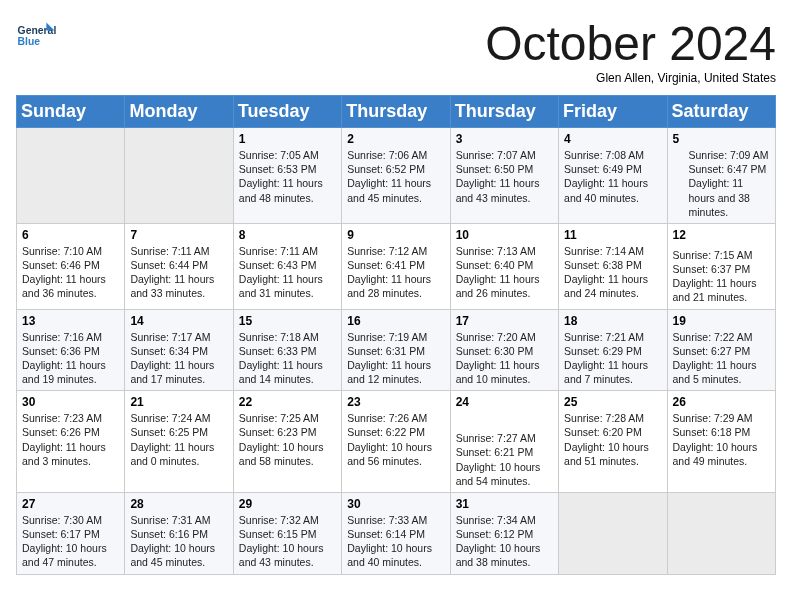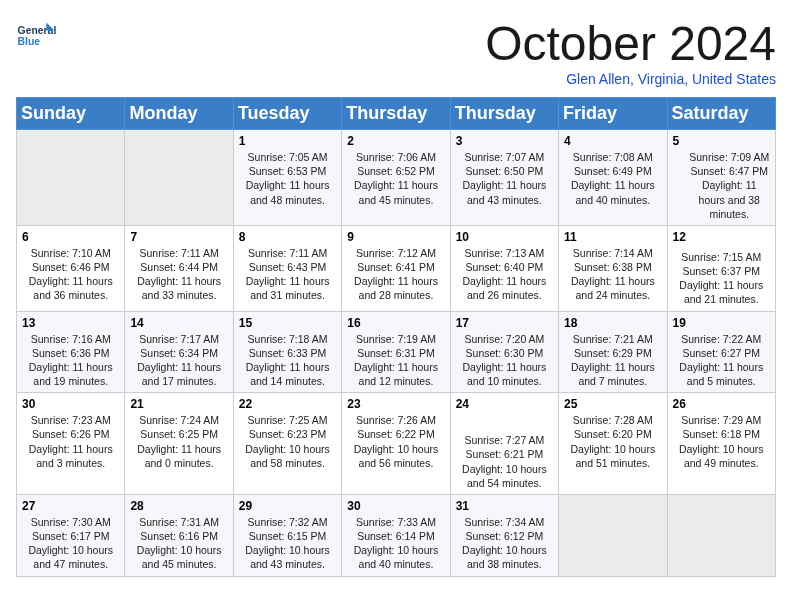--- a/index.html
+++ b/index.html
@@ -28,22 +28,22 @@
       height: 40px;
       margin-right: 4px;
     }
     .title-block { text-align: right; }
     .title-month {
       font-size: 48px;
       font-weight: normal;
       color: #1a1a1a;
     }
     .title-location {
-      font-size: 14px;
-      color: #1d4ed8;
+      font-size: 12px;
+      color: #000000;
     }
     table {
       width: 100%;
       border-collapse: collapse;
       font-size: 11px;
     }
     thead th {
       background: #3b7ec8;
       color: #fff;
       padding: 5px 4px;
@@ -66,21 +66,20 @@
     .day-number {
       font-weight: bold;
       font-size: 12px;
       display: block;
       margin-bottom: 2px;
     }
     .day-info {
       font-size: 10.5px;
       color: #222;
       line-height: 1.35;
-      text-align: center;
     }
     .empty-cell {
       background: #f0f0f0 !important;
     }
     tbody tr:nth-child(odd) td.empty-cell {
       background: #ebebeb !important;
     }
   </style>
 </head>
 <body>

